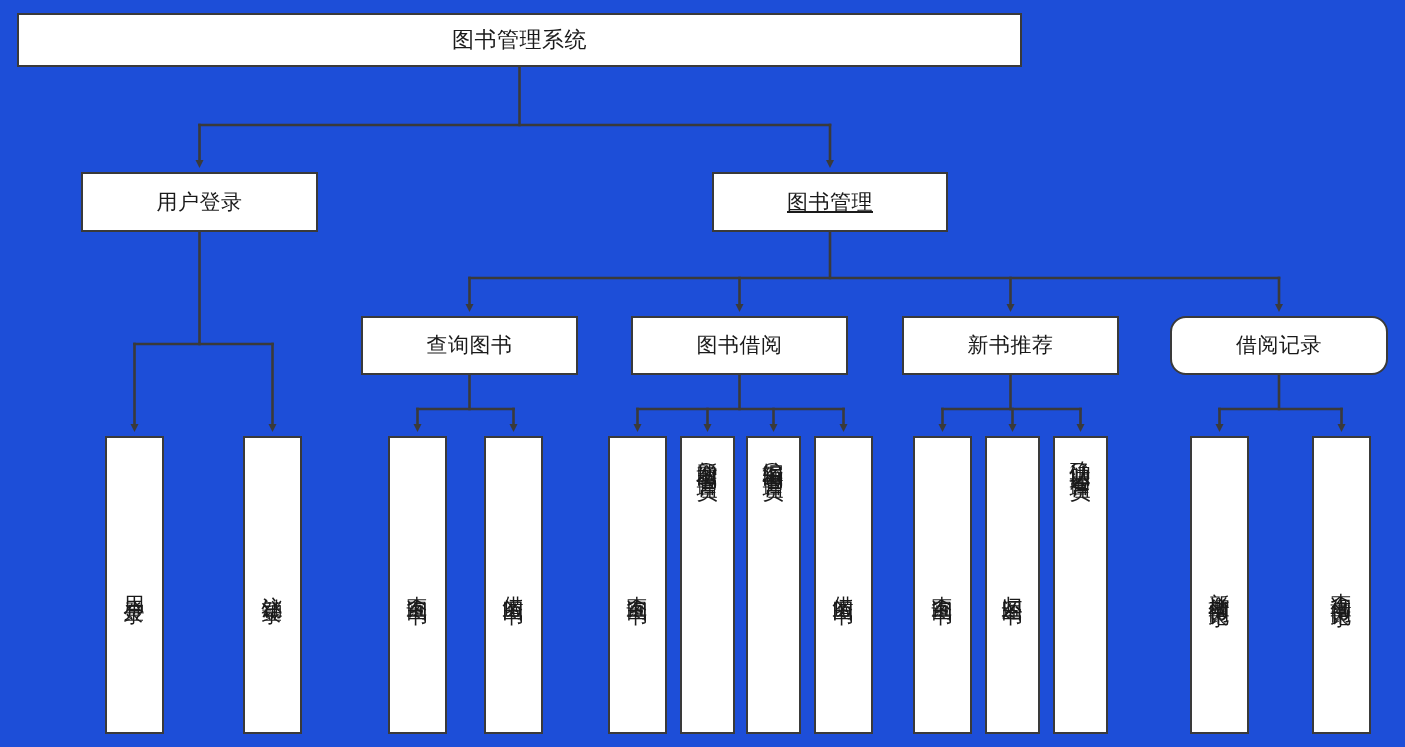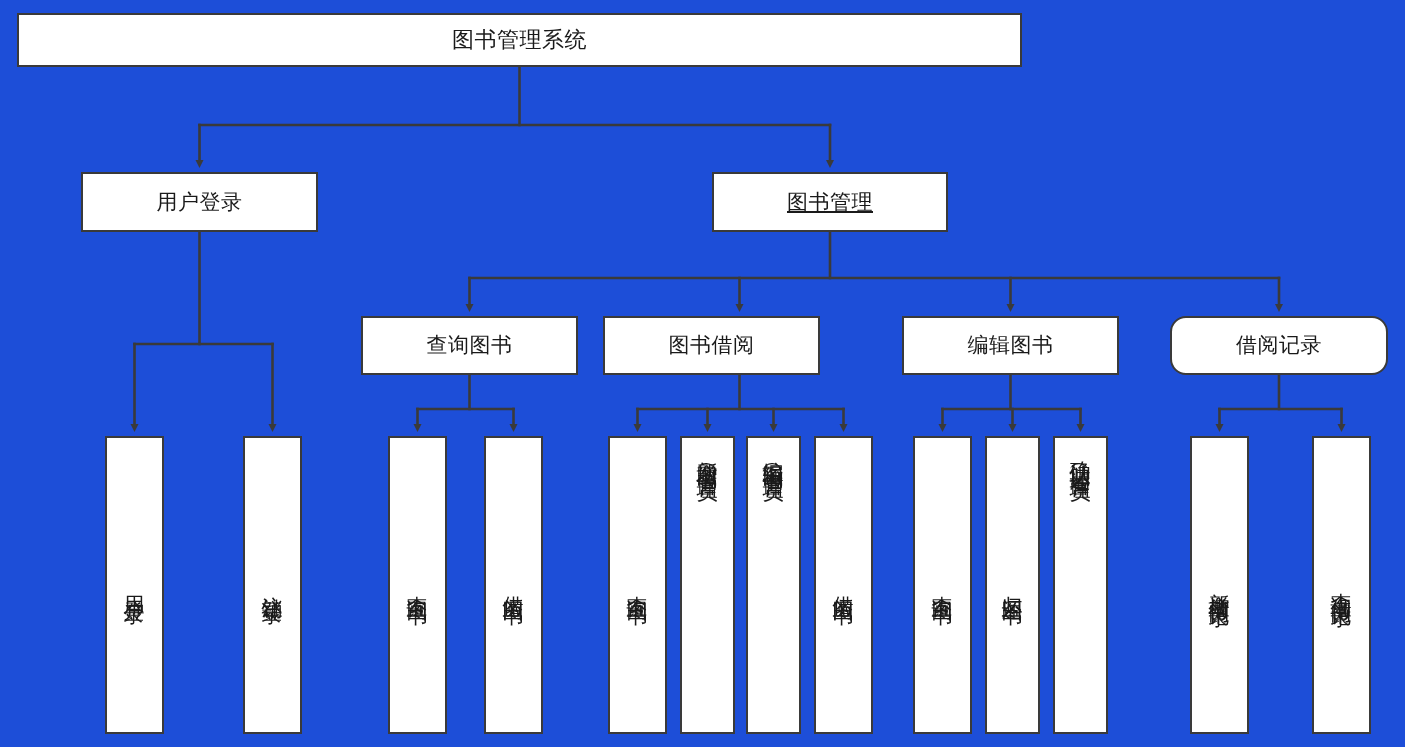--- a/index.html
+++ b/index.html
@@ -127,25 +127,25 @@
       </div>
       <div class="node horiz" style="left: 81px; top: 172px; width: 237px; height: 60px;">
         <span class="label">用户登录</span>
       </div>
       <div class="node horiz" style="left: 712px; top: 172px; width: 236px; height: 60px; text-decoration: underline;">
         <span class="label">图书管理</span>
       </div>
       <div class="node horiz" style="left: 361px; top: 316px; width: 217px; height: 59px;">
         <span class="label">查询图书</span>
       </div>
-      <div class="node horiz" style="left: 603px; top: 316px; width: 217px; height: 59px;">
+      <div class="node horiz" style="left: 631px; top: 316px; width: 217px; height: 59px;">
         <span class="label">图书借阅</span>
       </div>
       <div class="node horiz" style="left: 902px; top: 316px; width: 217px; height: 59px;">
-        <span class="label">编辑图书</span>
+        <span class="label">新书推荐</span>
       </div>
       <div class="node horiz" style="left: 1170px; top: 316px; width: 218px; height: 59px; border-radius: 16px;">
         <span class="label">借阅记录</span>
       </div>
       <div class="node vert mid" style="left: 105px; top: 436px; width: 59px; height: 298px;">
         <span class="label">用户登录</span>
       </div>
       <div class="node vert mid" style="left: 243px; top: 436px; width: 59px; height: 298px;">
         <span class="label">注销登录</span>
       </div>

